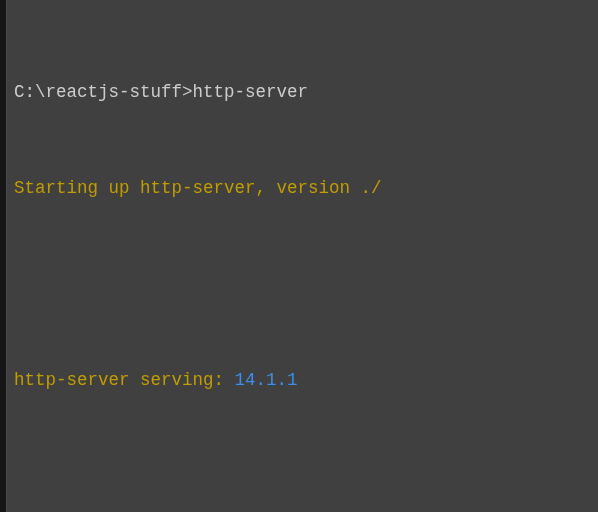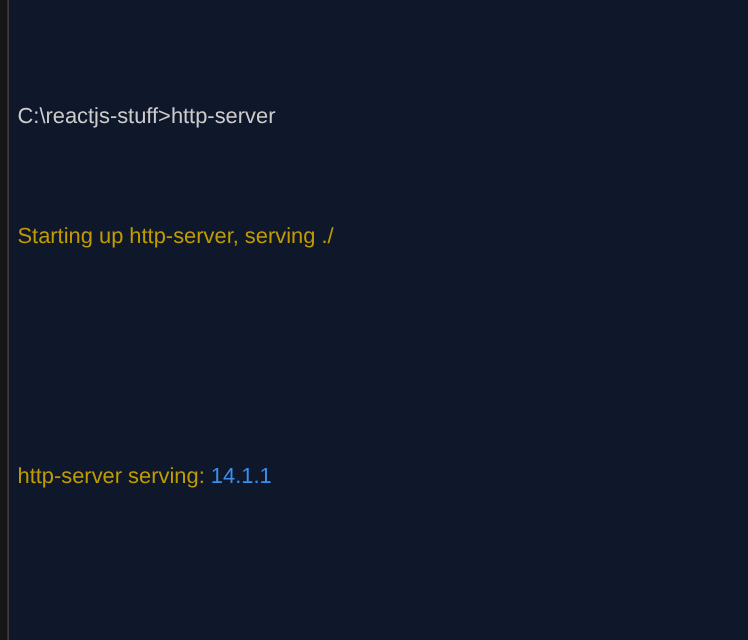--- a/index.html
+++ b/index.html
@@ -4,23 +4,23 @@
 <style>
   html, body {
     margin: 0;
     padding: 0;
     background: #0c0c0c;
   }
   #terminal-window {
     position: relative;
     width: 598px;
     height: 512px;
-    background: #0f172a;
+    background: #404040;
     overflow: hidden;
-    font-family: Liberation Sans, sans-serif;
+    font-family: Liberation Mono, monospace;
   }
   
   #left-gutter {
     position: absolute;
     left: 0;
     top: 0;
     width: 7px;
     height: 512px;
     background: #161616;
   }
@@ -58,21 +58,21 @@
 
 <div id="terminal-window">
 
   <div id="left-gutter"></div>
   <div id="gutter-divider"></div>
 
   <div id="terminal-output">
 
     <div class="line"><span class="c-white">C:\reactjs-stuff&gt;http-server</span></div>
 
-    <div class="line"><span class="c-yellow">Starting up http-server, serving ./</span></div>
+    <div class="line"><span class="c-yellow">Starting up http-server, version ./</span></div>
 
     <div class="blank"></div>
 
     <div class="line"><span class="c-yellow">http-server serving:</span><span class="c-yellow"> </span><span class="c-blue">14.1.1</span></div>
 
     <div class="blank"></div>
 
     
 
     

